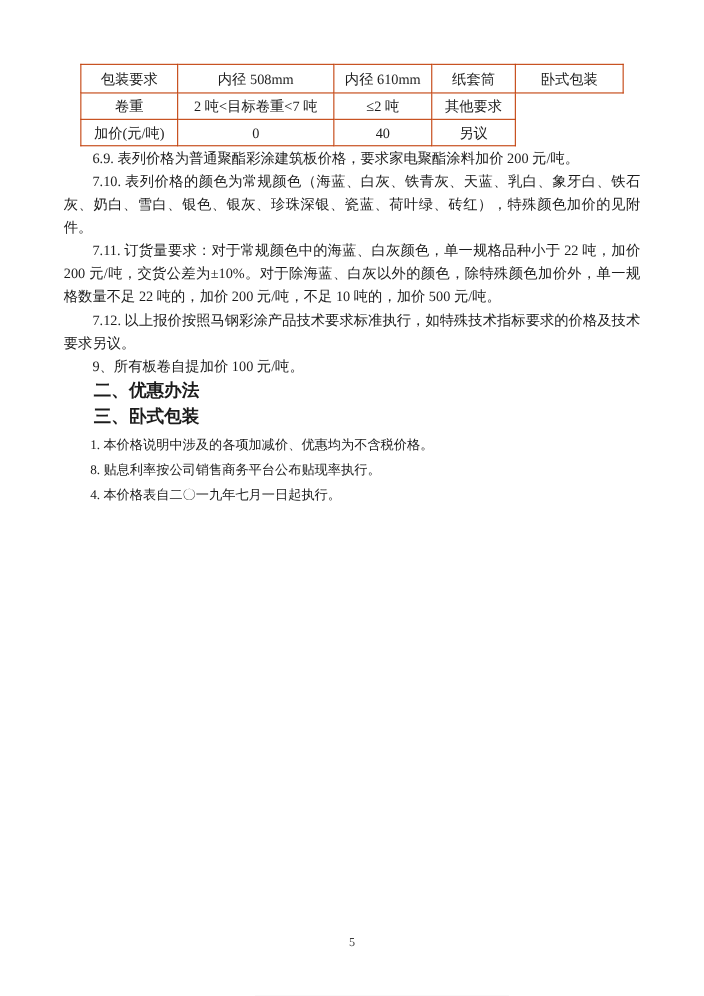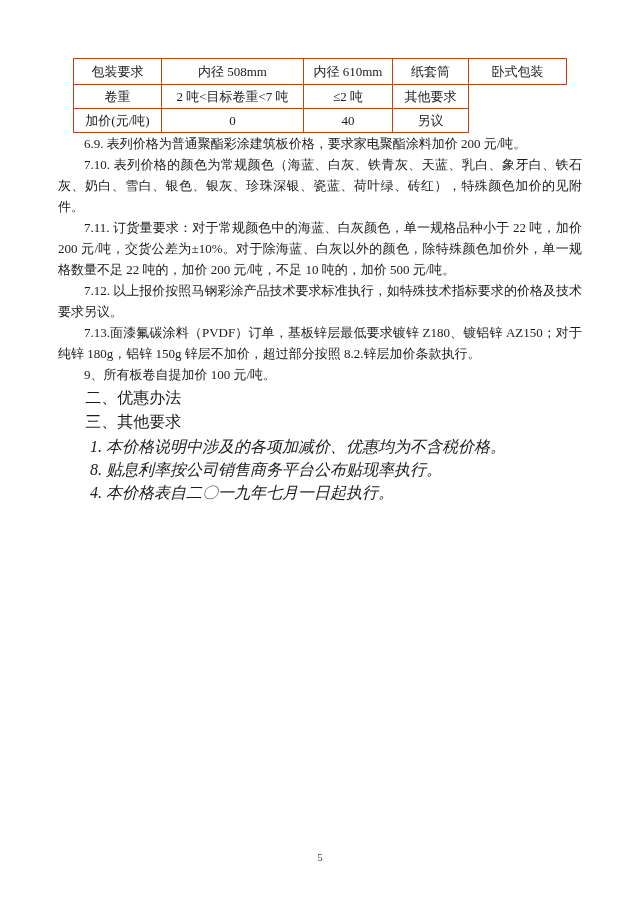--- a/index.html
+++ b/index.html
@@ -45,31 +45,30 @@
   .para{
     font-size:13px;
     line-height:21px;
     text-indent:2em;
     text-align:justify;
     margin:0;
   }
   .b{font-weight:normal;}
   .heading{
     font-size:16px;
-    font-weight:normal;
+    font-weight:bold;
     line-height:22px;
     text-indent:1.7em;
     margin:2px 0 0 0;
   }
   .list-item{
-    font-size:16px;
+    font-size:12px;
     line-height:23px;
     text-indent:2em;
     margin:0;
-    font-style:italic;
   }
   .items{margin-top:2px;}
   .page-number{
     position:absolute;
     left:0;right:0;
     top:851px;
     text-align:center;
     font-size:11px;
     color:#3a3a3a;
   }
@@ -111,26 +110,25 @@
         <td class="empty"></td>
       </tr>
     </tbody>
       </table>
 
 
     <p class="para"><span>6.9. 表列价格为普通聚酯彩涂建筑板价格，要求家电聚酯涂料加价 </span><span class="b">200</span><span> 元/吨。</span></p>
     <p class="para"><span>7.10. 表列价格的颜色为常规颜色（海蓝、白灰、铁青灰、天蓝、乳白、象牙白、铁石灰、奶白、雪白、银色、银灰、珍珠深银、瓷蓝、荷叶绿、砖红），特殊颜色加价的见附件。</span></p>
     <p class="para"><span>7.11. 订货量要求：对于常规颜色中的海蓝、白灰颜色，单一规格品种小于 </span><span class="b">22</span><span> 吨，加价 </span><span class="b">200</span><span> 元/吨，交货公差为±10%。对于除海蓝、白灰以外的颜色，除特殊颜色加价外，单一规格数量不足 </span><span class="b">22</span><span> 吨的，加价 </span><span class="b">200</span><span> 元/吨，不足 </span><span class="b">10</span><span> 吨的，加价 </span><span class="b">500</span><span> 元/吨。</span></p>
     <p class="para"><span>7.12. 以上报价按照马钢彩涂产品技术要求标准执行，如特殊技术指标要求的价格及技术要求另议。</span></p>
-    <p class="para"><span>7.13.面漆氟碳涂料（PVDF）订单，基板锌层最低要求镀锌 </span><span class="b">Z180</span><span>、镀铝锌 </span><span class="b">AZ150</span><span>；对于纯锌 </span><span class="b">180g</span><span>，铝锌 </span><span class="b">150g</span><span> 锌层不加价，超过部分按照 8.2.锌层加价条款执行。</span></p>
     <p class="para"><span class="b">9、所有板卷自提加价 100 元/吨。</span></p>
 
     <h2 class="heading">二、优惠办法</h2>
 
-    <h2 class="heading">三、其他要求</h2>
+    <h2 class="heading">三、卧式包装</h2>
     <div class="items">
       <p class="list-item">1. 本价格说明中涉及的各项加减价、优惠均为不含税价格。</p>
       <p class="list-item">8. 贴息利率按公司销售商务平台公布贴现率执行。</p>
       <p class="list-item">4. 本价格表自二〇一九年七月一日起执行。</p>
     </div>
 
   </div>
 
   <div class="page-number">5</div>
 </div>

